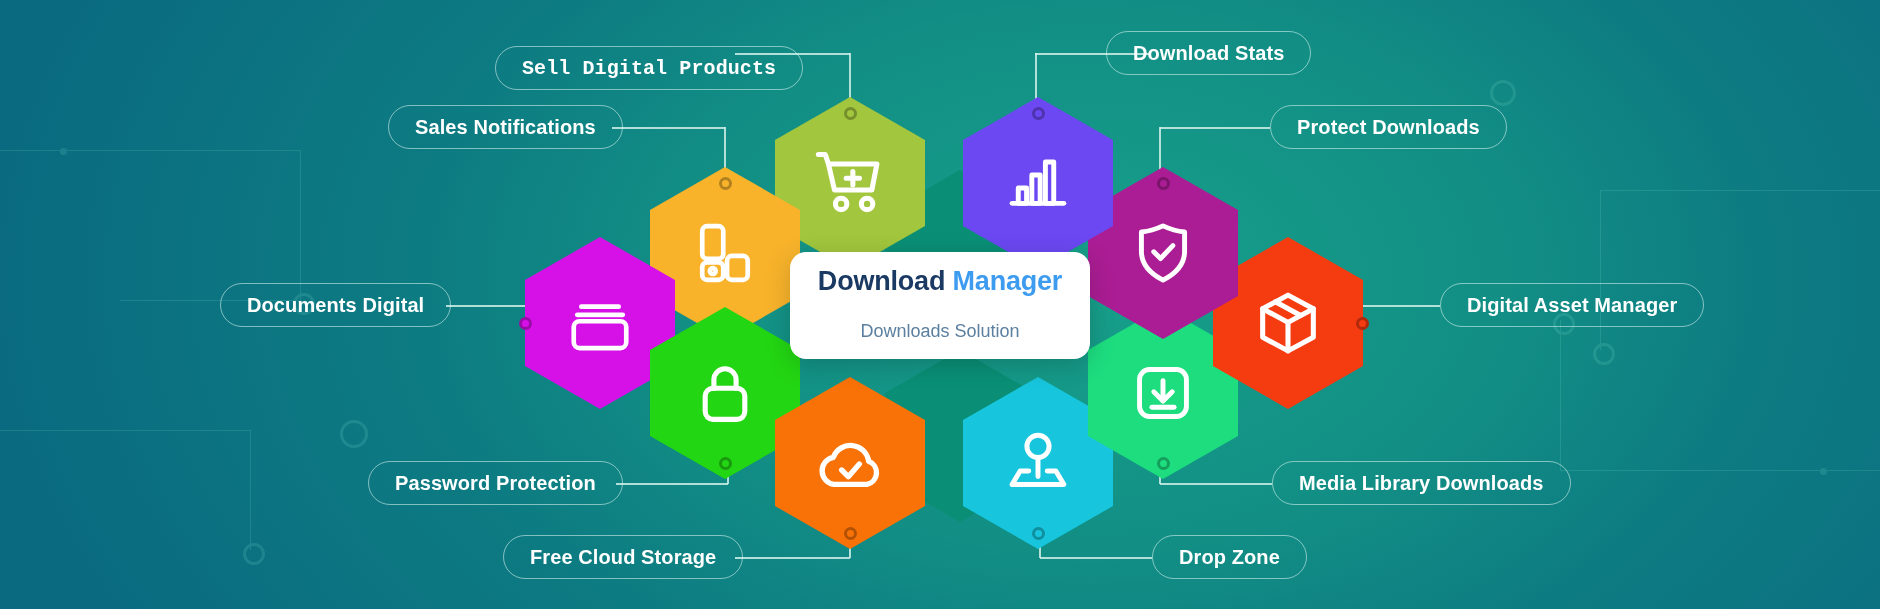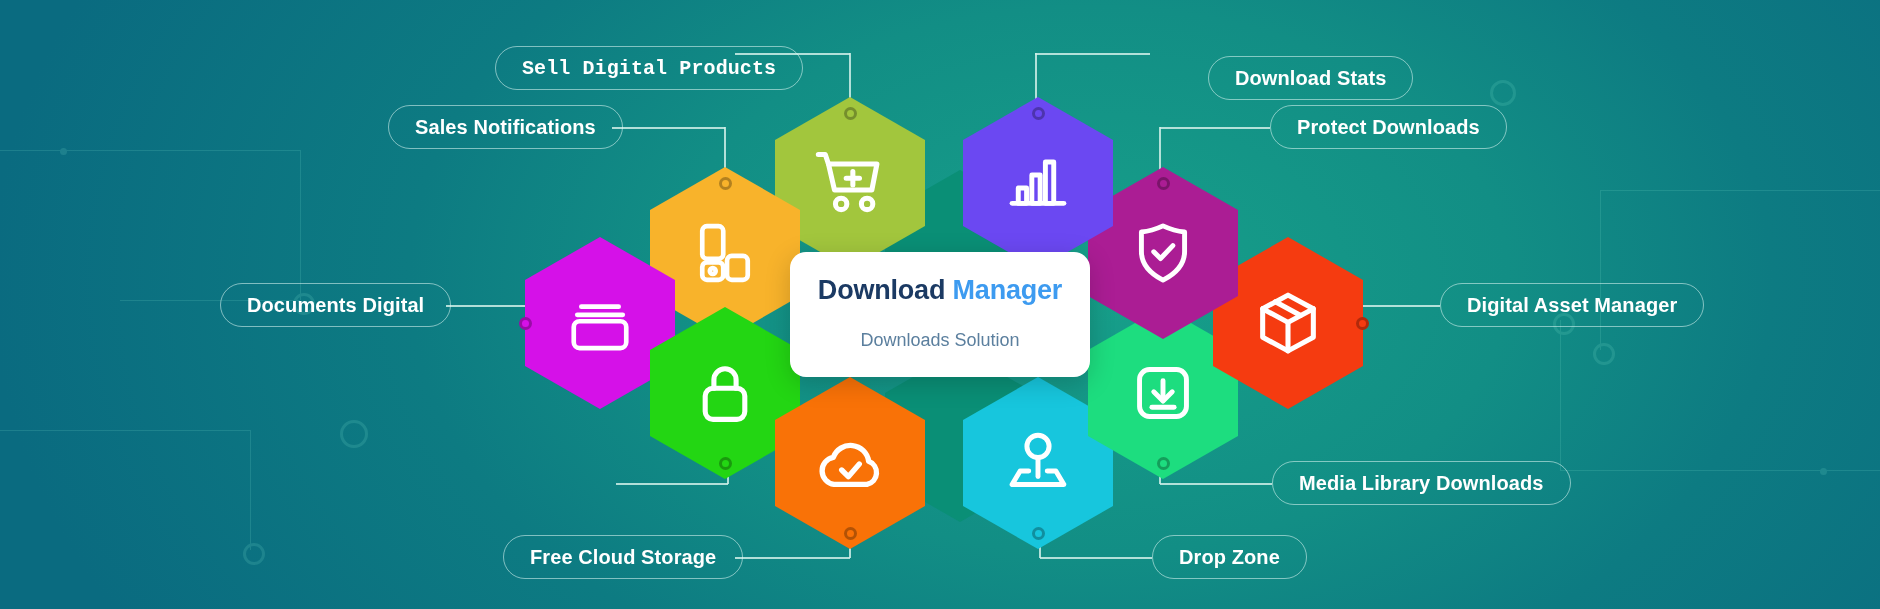--- a/index.html
+++ b/index.html
@@ -246,33 +246,34 @@
           <path d="M3.6 18.6h16.8"></path>
           <rect x="5.6" y="13.6" width="2.7" height="5"></rect>
           <rect x="10" y="9.4" width="2.7" height="9.2"></rect>
           <rect x="14.4" y="5.2" width="2.7" height="13.4"></rect>
         </svg>
       </span>
     </div>
     <div class="nub" style="left:69px;top:10px;background:#6b48f2;"></div>
   </div>
 
-  <div class="card" style="left:790px;top:252px;width:300px;height:125px;gap:16px;">
+  <div class="card" style="left:790px;top:252px;width:300px;height:107px;gap:16px;">
     <div class="t1">
       <span class="dark">Download</span>
       <span class="blue">Manager</span>
     </div>
     <div class="sub">
       <div>Downloads Solution</div>
     </div>
   </div>
 
   <div class="pill" style="left:495px;top:46px;font-family:Liberation Mono, monospace;">Sell Digital Products</div>
   <div class="pill" style="left:388px;top:105px;">Sales Notifications</div>
   <div class="pill" style="left:220px;top:283px;">Documents Digital</div>
+  <div class="pill" style="left:368px;top:461px;">Password Protection</div>
   <div class="pill" style="left:503px;top:535px;">Free Cloud Storage</div>
   <div class="pill" style="left:1152px;top:535px;">Drop Zone</div>
   <div class="pill" style="left:1272px;top:461px;">Media Library Downloads</div>
   <div class="pill" style="left:1440px;top:283px;">Digital Asset Manager</div>
   <div class="pill" style="left:1270px;top:105px;">Protect Downloads</div>
-  <div class="pill" style="left:1208px;top:31px;margin-top:25px;">Download Stats</div>
+  <div class="pill" style="left:1106px;top:31px;">Download Stats</div>
 
 </div>
 
 </body></html>

